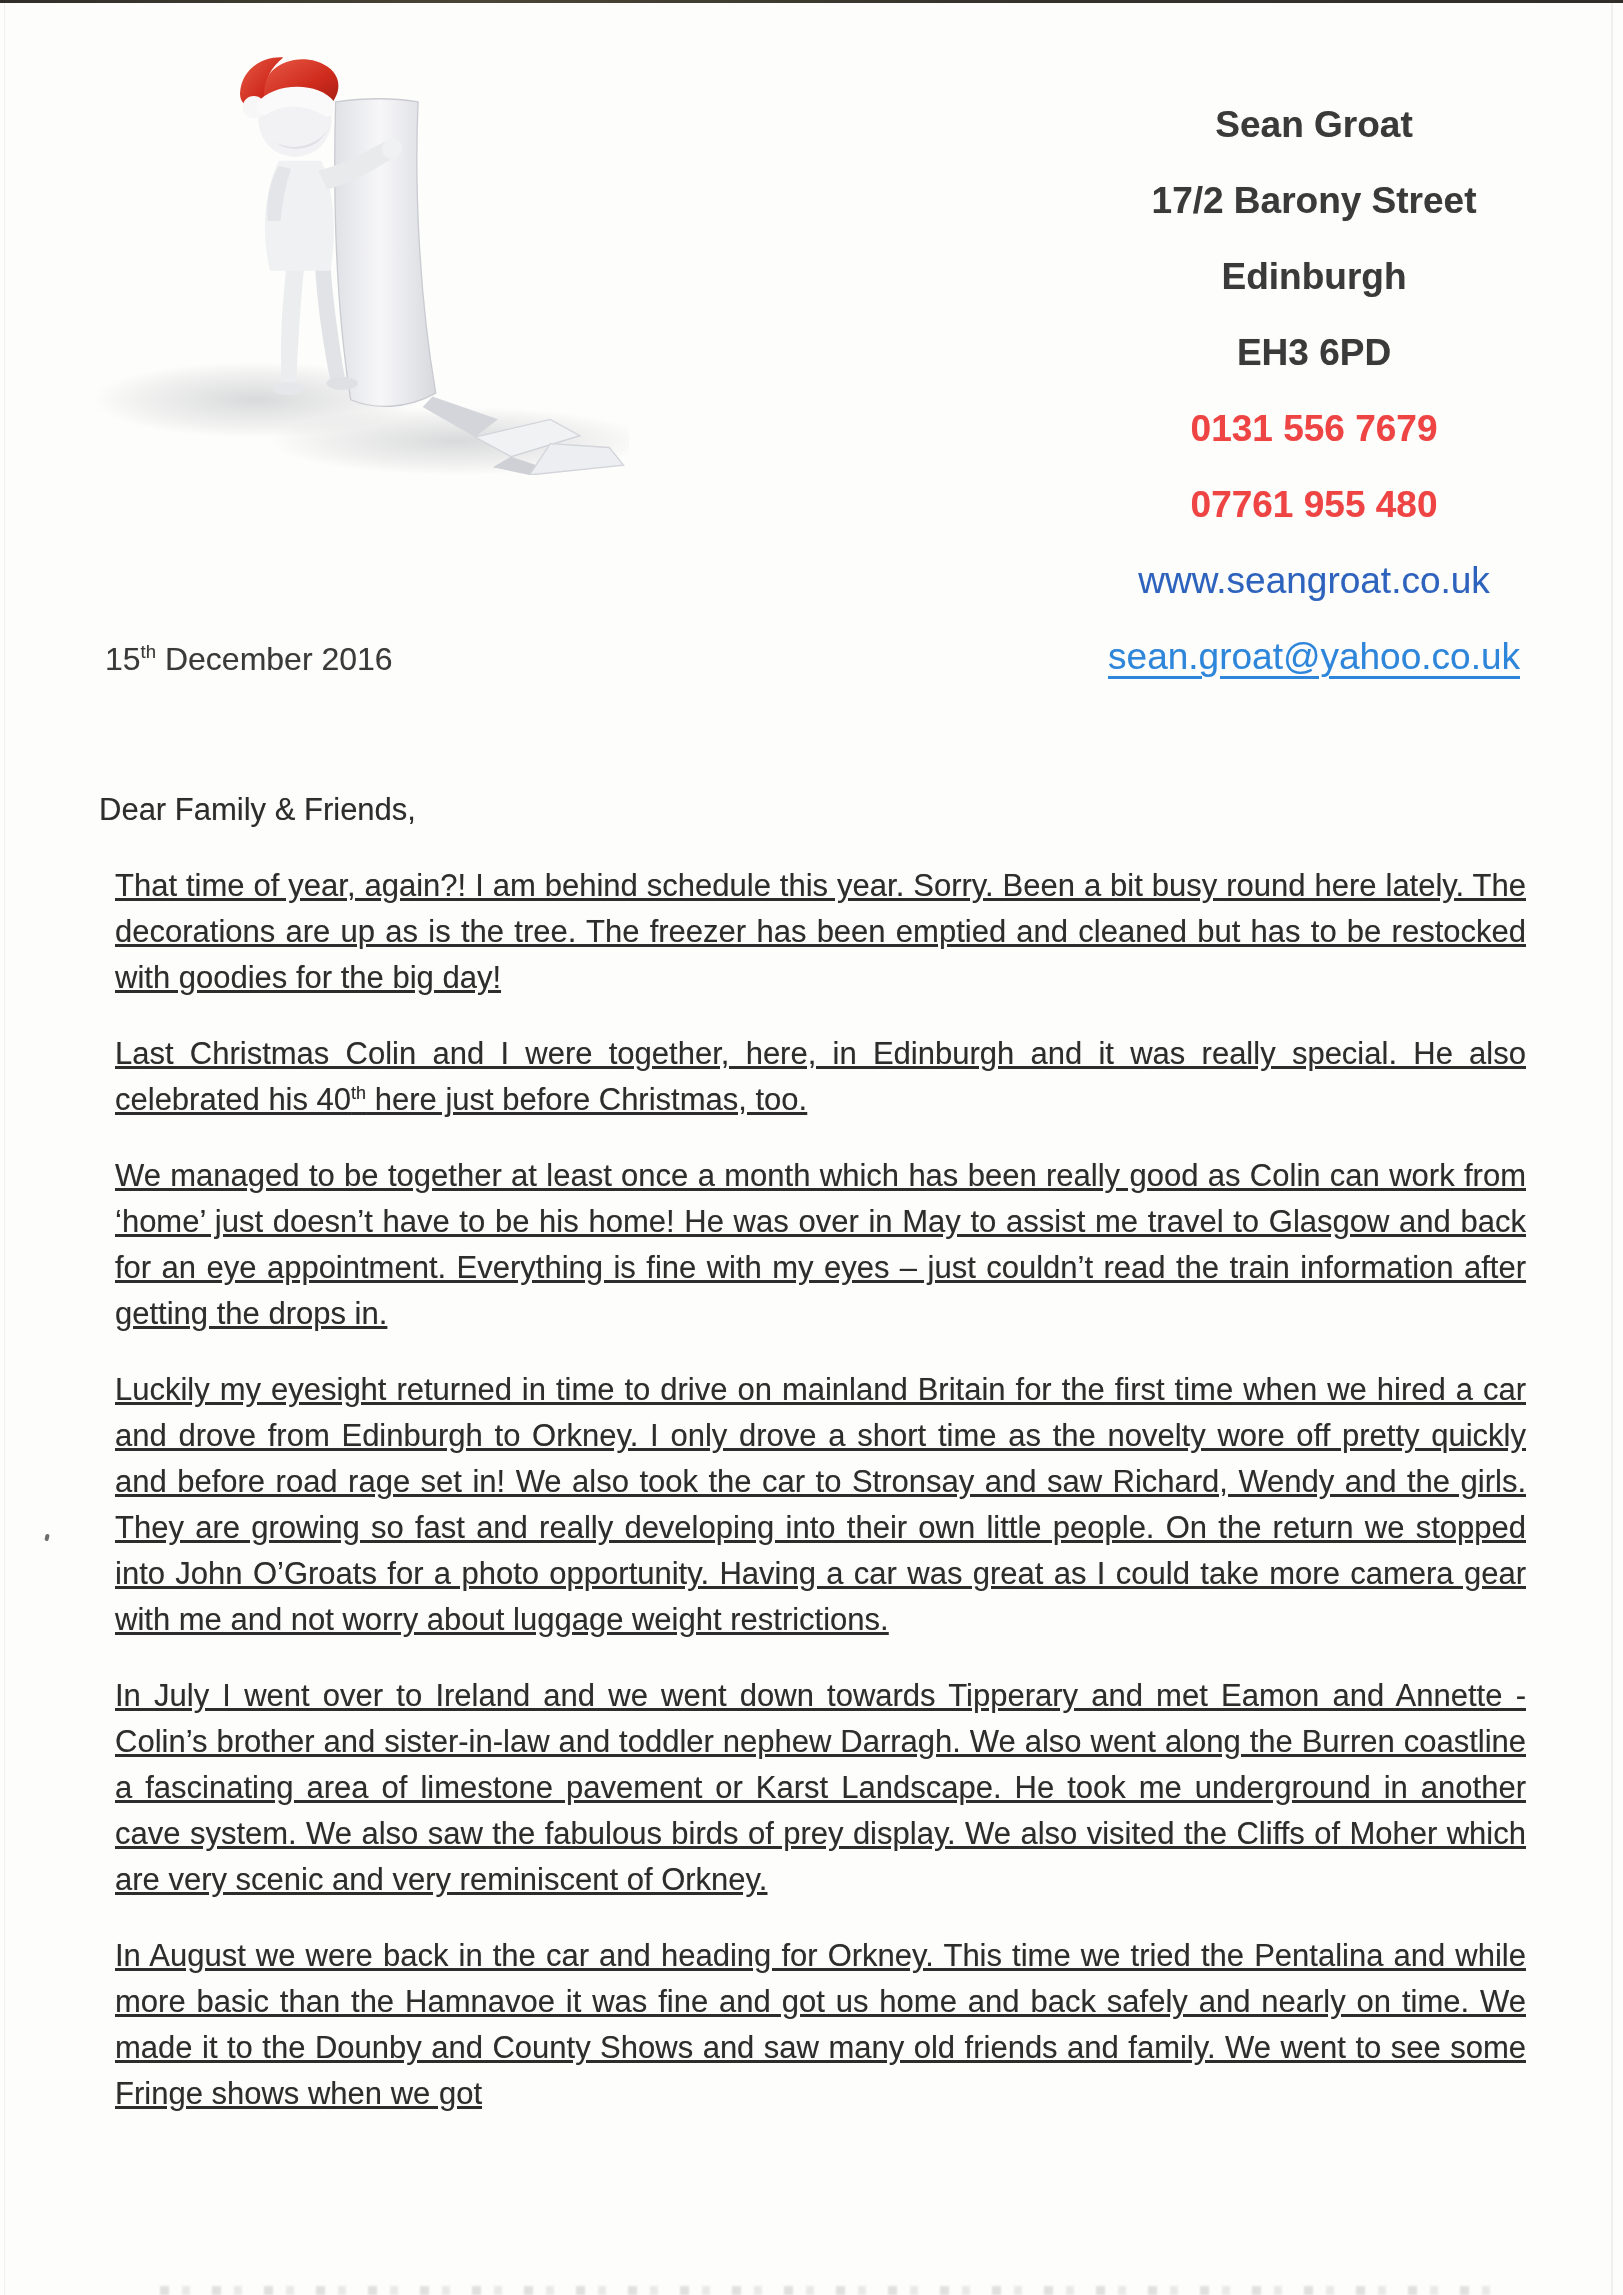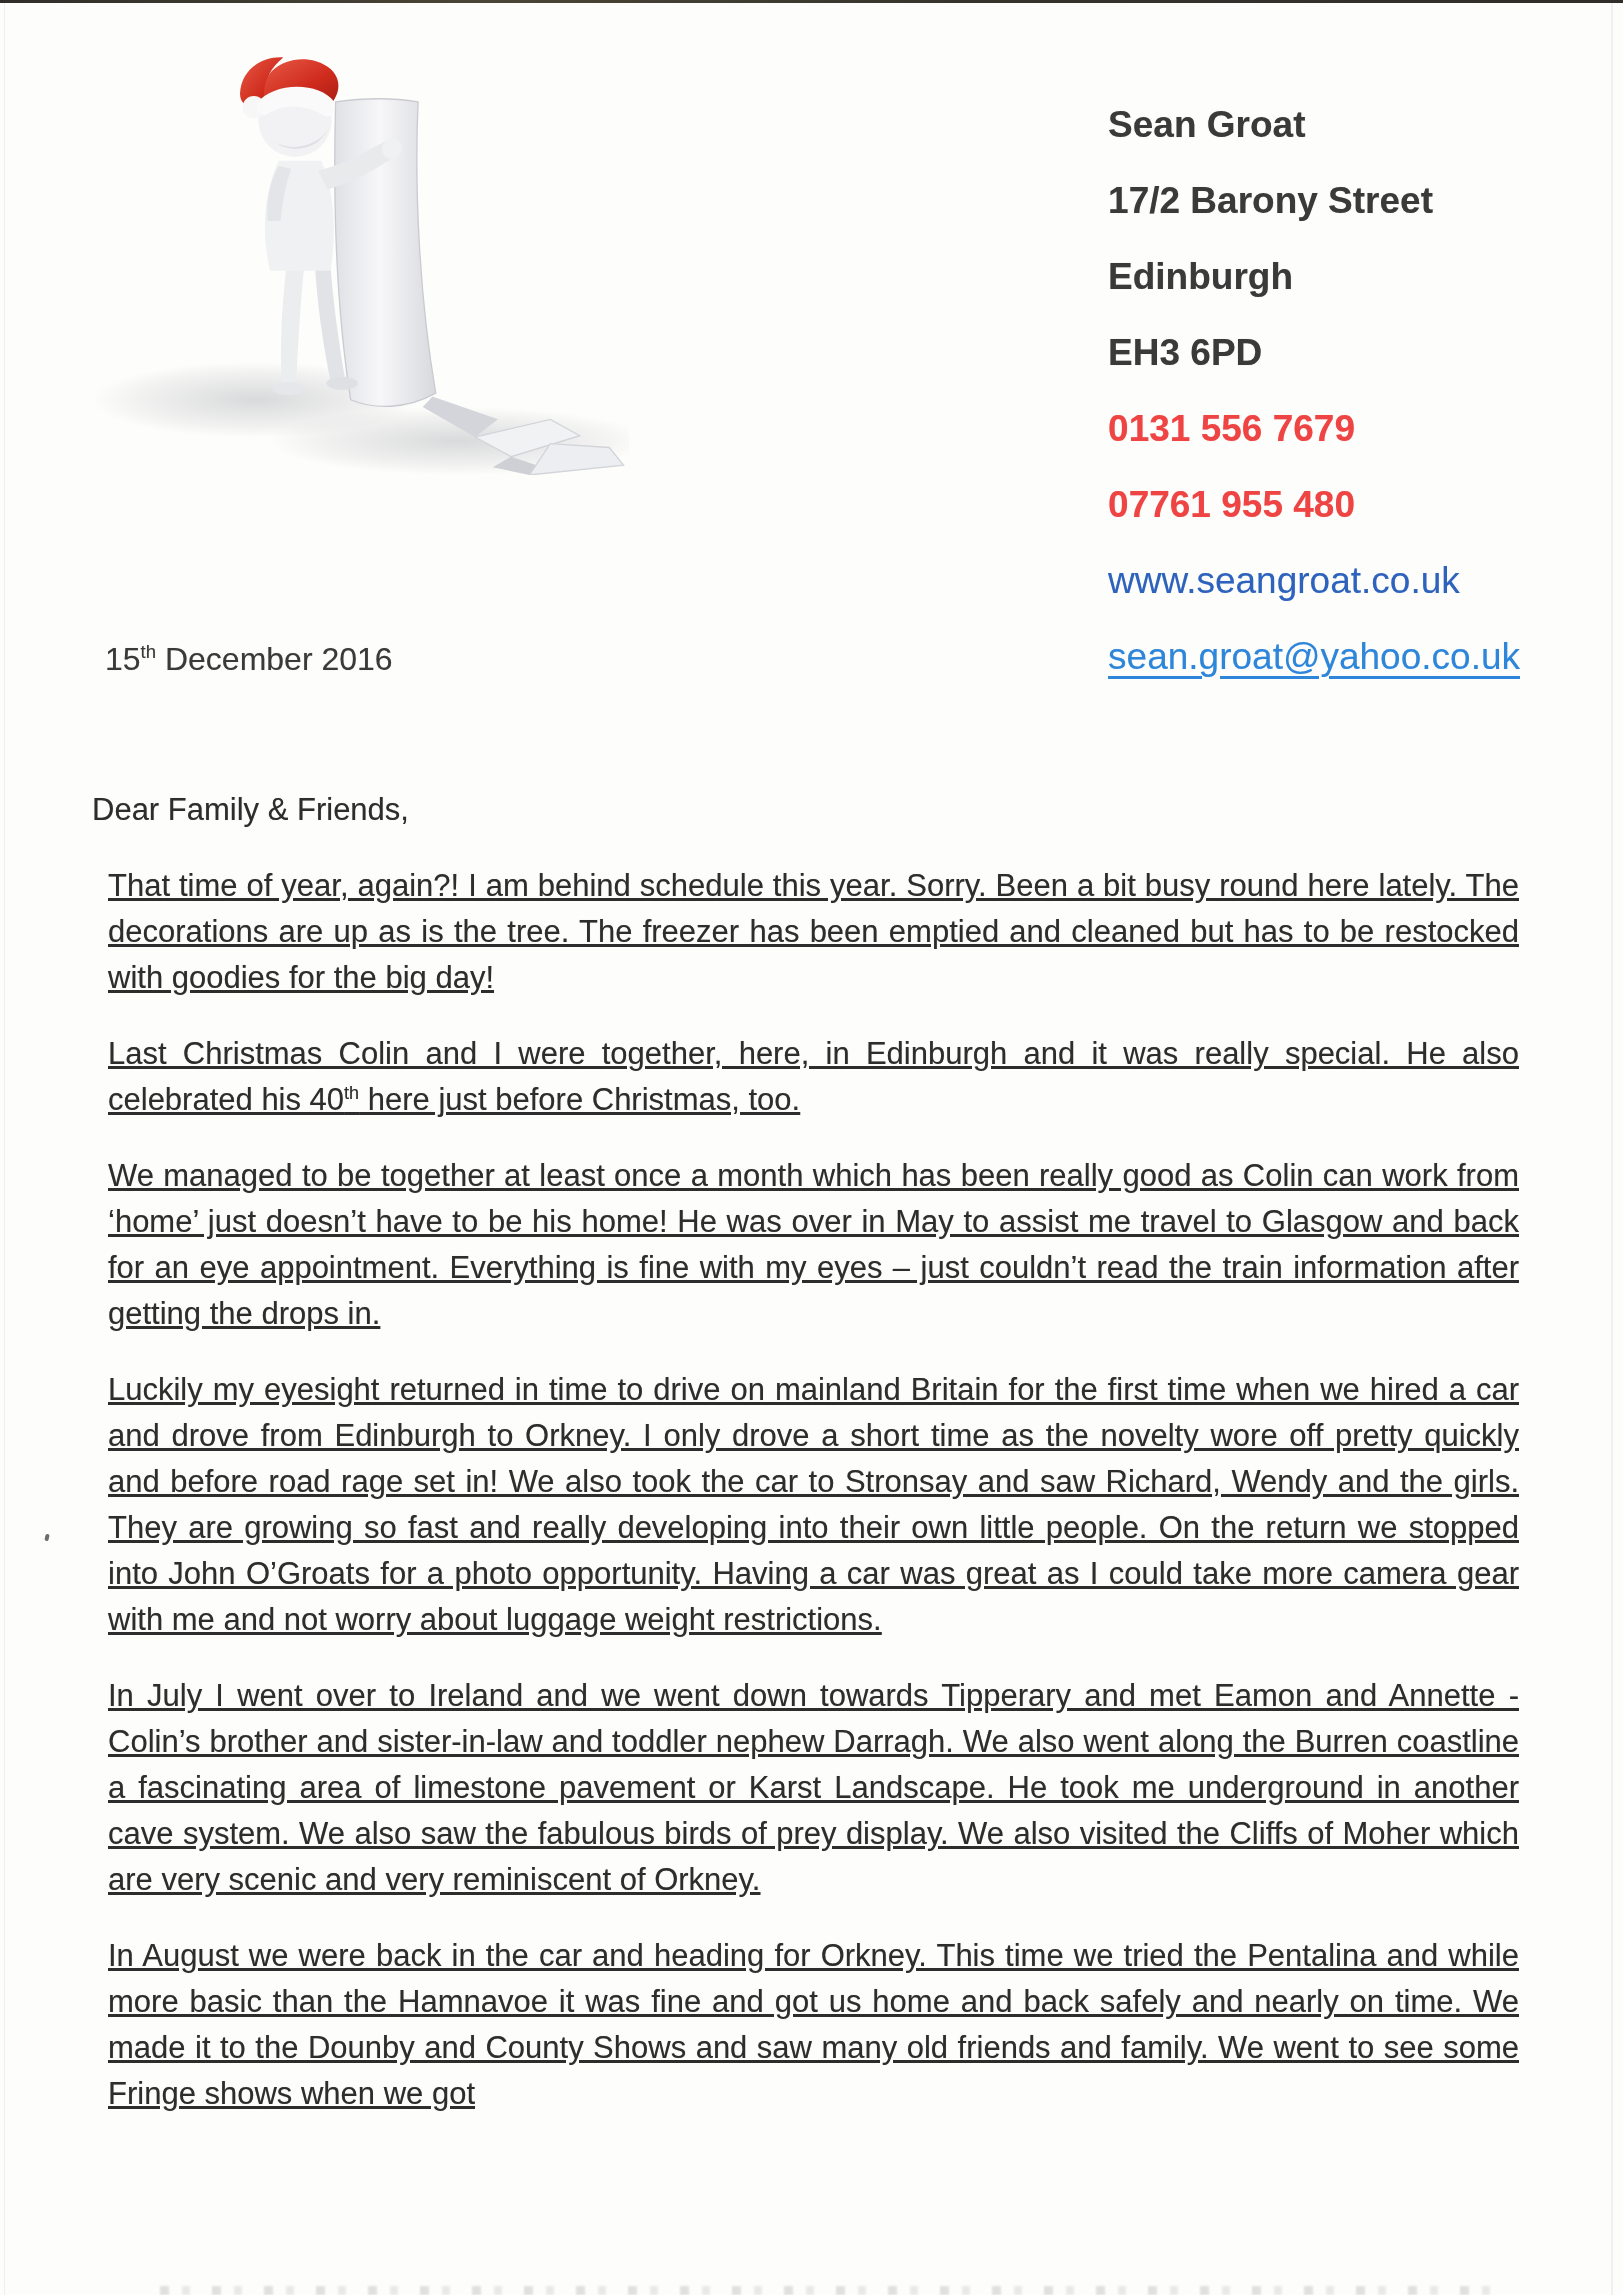--- a/index.html
+++ b/index.html
@@ -19,35 +19,35 @@
   .cutoff-line { position:absolute; left:160px; top:2286px; width:1345px; height:8.5px;
     background:repeating-linear-gradient(90deg,
       rgba(90,90,95,.32) 0 9.2px, rgba(90,90,95,0) 9.2px 22px,
       rgba(90,90,95,.22) 22px 30px, rgba(90,90,95,0) 30px 52px);
     filter:blur(0.8px); opacity:.55; }
 
   
   .figure-wrap { position:absolute; left:92px; top:43px; width:537px; height:432px; }
 
   
-  .contact { position:absolute; top:106px; right:103px; text-align:left;
+  .contact { position:absolute; top:106px; right:103px; text-align:center;
     font-size:37px; line-height:1; text-shadow:0 0 0.7px rgba(45,45,45,.35); }
   .contact .line { margin-bottom:39px; }
   .c-black { font-weight:700; color:#3a3a3a; }
   .c-phone { font-weight:700; color:#ef4444; text-shadow:0 0 0.7px rgba(200,53,43,.35); }
   .c-email { color:#2e86da; text-decoration:underline; text-decoration-thickness:2.6px;
     text-underline-offset:7.2px; text-shadow:0 0 0.7px rgba(46,134,218,.3); }
   .c-site { color:#2d62bd; text-shadow:0 0 0.7px rgba(45,98,189,.3); }
 
   .date { position:absolute; left:105px; top:641px; font-size:32px; color:#3a3a3a;
     text-shadow:0 0 0.7px rgba(45,45,45,.35); }
   sup { font-size:58%; vertical-align:super; line-height:0; }
 
   
-  .letter-body { position:absolute; left:92px; top:787px; width:1427px;
+  .letter-body { position:absolute; left:99px; top:787px; width:1427px;
     font-size:31px; line-height:46px; text-align:justify; color:#2d2d2d;
     text-shadow:0 0 0.7px rgba(45,45,45,.4); }
   .salutation { margin-bottom:30px; text-align:left; }
   .letter-body p { margin:0 0 30px 16px;text-decoration:underline; }
 </style>
 </head>
 <body>
 
 <div class="page">
 

